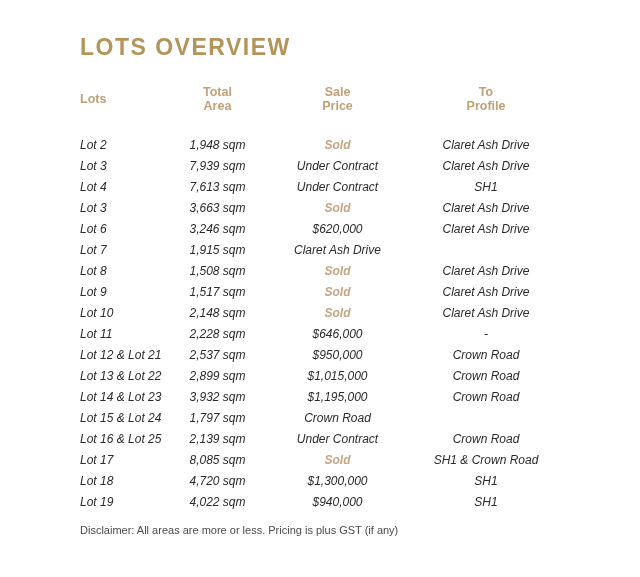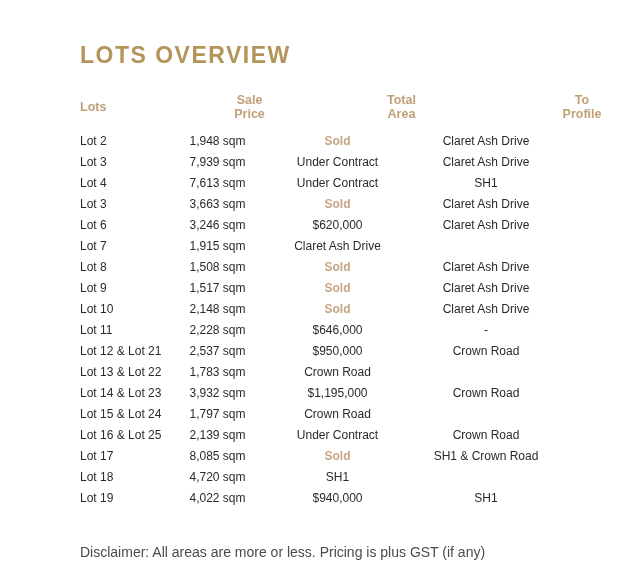--- a/index.html
+++ b/index.html
@@ -14,93 +14,92 @@
   body {
     width: 640px;
     height: 577px;
     font-family: "Liberation Sans", sans-serif;
     overflow: hidden;
   }
   .page {
     width: 640px;
     height: 531px;
     background: #ffffff;
-    padding: 40px 0 0 80px;
+    padding: 32px 0 0 80px;
   }
   .title {
     font-size: 23px;
     line-height: 30px;
     font-weight: 700;
     letter-spacing: 1.5px;
     color: var(--gold);
   }
   .table { width: 482px; margin-top: 22px; }
   .header-row {
     display: grid;
     grid-template-columns: 90px 95px 145px 152px;
     height: 30px;
-    gap: 32px;
   }
   .header-cell {
     display: flex;
     flex-direction: column;
     justify-content: center;
     text-align: center;
     font-size: 12.5px;
     line-height: 14px;
     font-weight: 700;
     color: var(--header-tan);
   }
   .header-cell.left { text-align: left; }
   .header-cell span:empty { display: none; }
-  .rows { margin-top: 8px; }
+  .rows { margin-top: 20px; font-style: italic; }
   .row {
     display: grid;
     grid-template-columns: 90px 95px 145px 152px;
     height: 21px;
     align-items: center;
   }
   .cell {
     font-size: 12px;
     color: var(--body-text);
     text-align: center;
     white-space: nowrap;
   }
   .cell.lot { text-align: left; }
   .cell.price.sold {
     color: var(--sold-tan);
     font-weight: 700;
   }
   .disclaimer {
-    margin-top: 36px;
-    font-size: 14px;
+    margin-top: 12px;
+    font-size: 11px;
     color: var(--disclaimer-gray);
   }
 </style>
 </head>
 <body>
 
 <div class="page">
 
   <h1 class="title">LOTS OVERVIEW</h1>
 
   <div class="table">
 
     <div class="header-row">
       <div class="header-cell left">
         <span>Lots</span>
 
       </div>
       <div class="header-cell">
+        <span>Total</span>
+        <span>Area</span>
+      </div>
+      <div class="header-cell">
         <span>Sale</span>
         <span>Price</span>
-      </div>
-      <div class="header-cell">
-        <span>Total</span>
-        <span>Area</span>
       </div>
       <div class="header-cell">
         <span>To</span>
         <span>Profile</span>
       </div>
     </div>
 
     <div class="rows">
   <div class="row">
     <div class="cell lot">Lot 2</div>
@@ -173,21 +172,22 @@
 
   <div class="row">
     <div class="cell lot">Lot 12 &amp; Lot 21</div>
     <div class="cell">2,537 sqm</div>
     <div class="cell price">$950,000</div>
     <div class="cell">Crown Road</div>
   </div>
 
   <div class="row">
     <div class="cell lot">Lot 13 &amp; Lot 22</div>
-    <div class="cell">1,783 sqm</div>
+    <div class="cell">2,899 sqm</div>
+    <div class="cell price">$1,015,000</div>
     <div class="cell">Crown Road</div>
   </div>
 
   <div class="row">
     <div class="cell lot">Lot 14 &amp; Lot 23</div>
     <div class="cell">3,932 sqm</div>
     <div class="cell price">$1,195,000</div>
     <div class="cell">Crown Road</div>
   </div>
 
@@ -207,20 +207,21 @@
   <div class="row">
     <div class="cell lot">Lot 17</div>
     <div class="cell">8,085 sqm</div>
     <div class="cell price sold">Sold</div>
     <div class="cell">SH1 &amp; Crown Road</div>
   </div>
 
   <div class="row">
     <div class="cell lot">Lot 18</div>
     <div class="cell">4,720 sqm</div>
+    <div class="cell price">$1,300,000</div>
     <div class="cell">SH1</div>
   </div>
 
   <div class="row">
     <div class="cell lot">Lot 19</div>
     <div class="cell">4,022 sqm</div>
     <div class="cell price">$940,000</div>
     <div class="cell">SH1</div>
   </div>
 </div>

